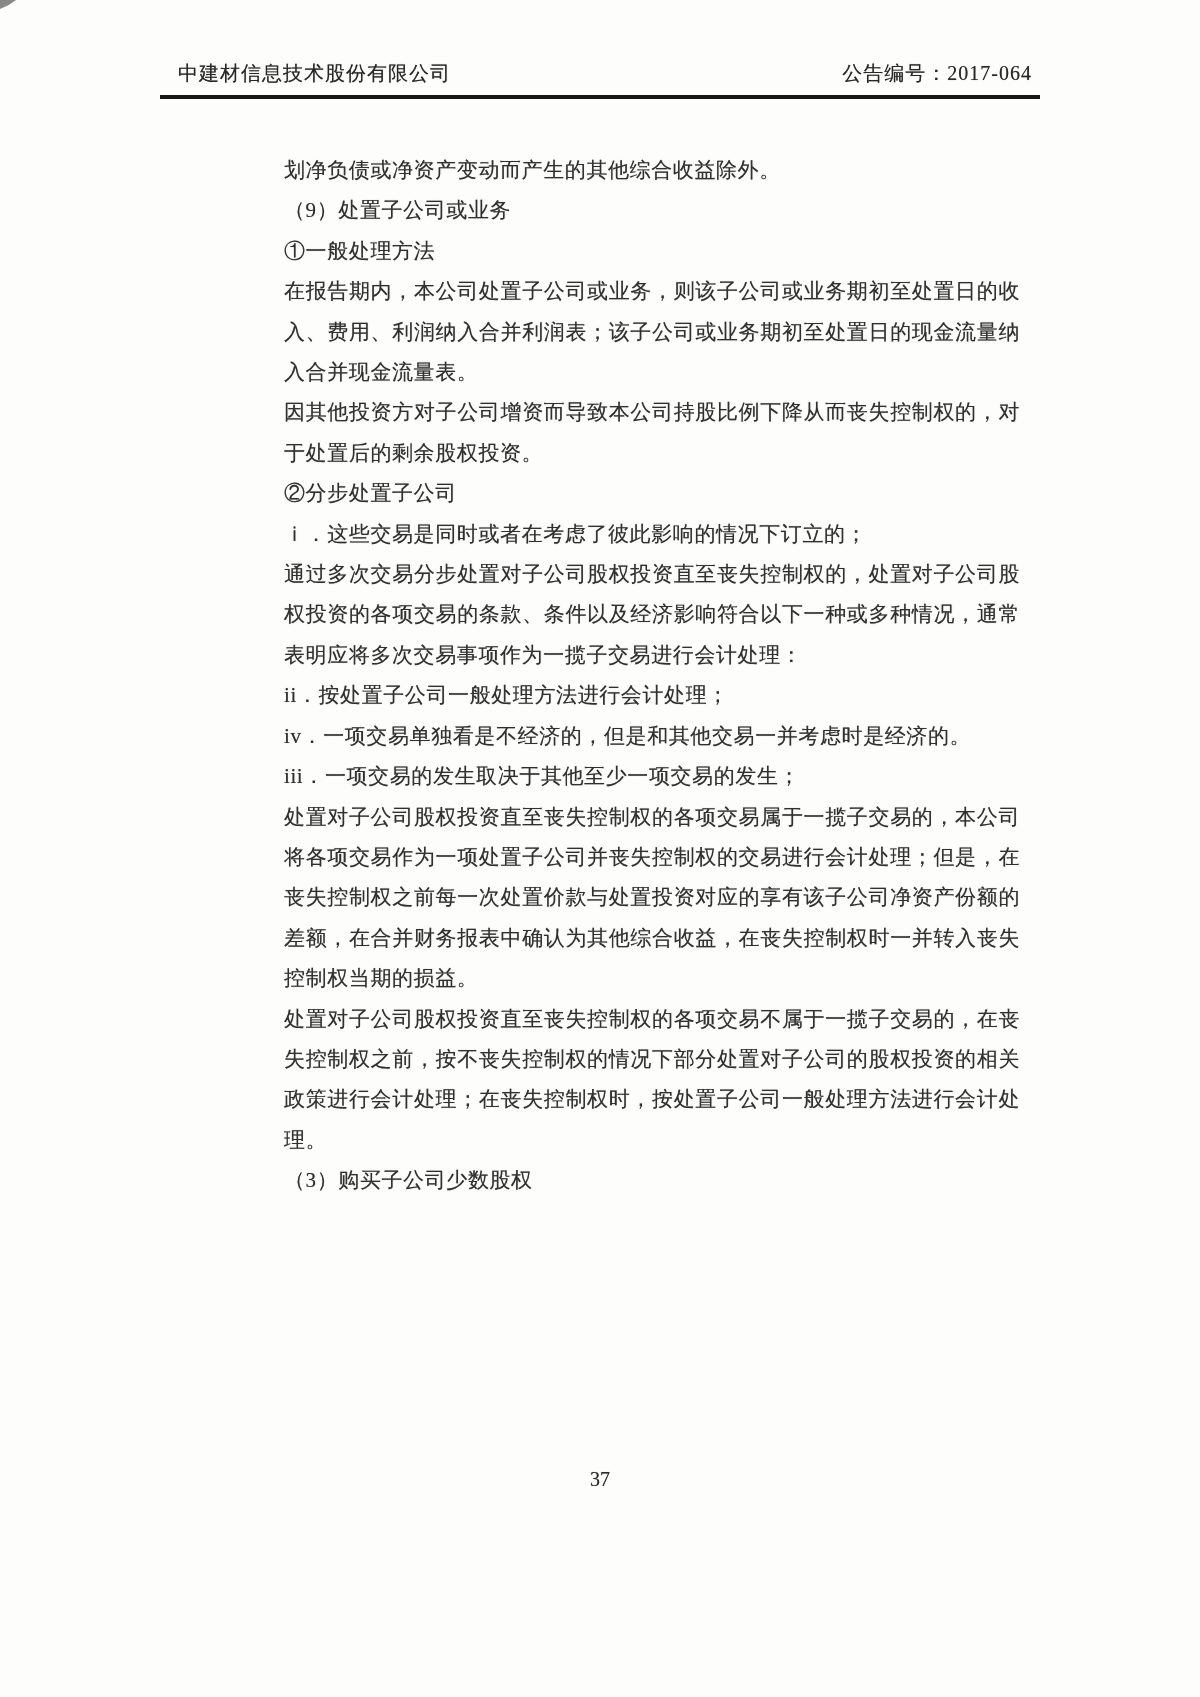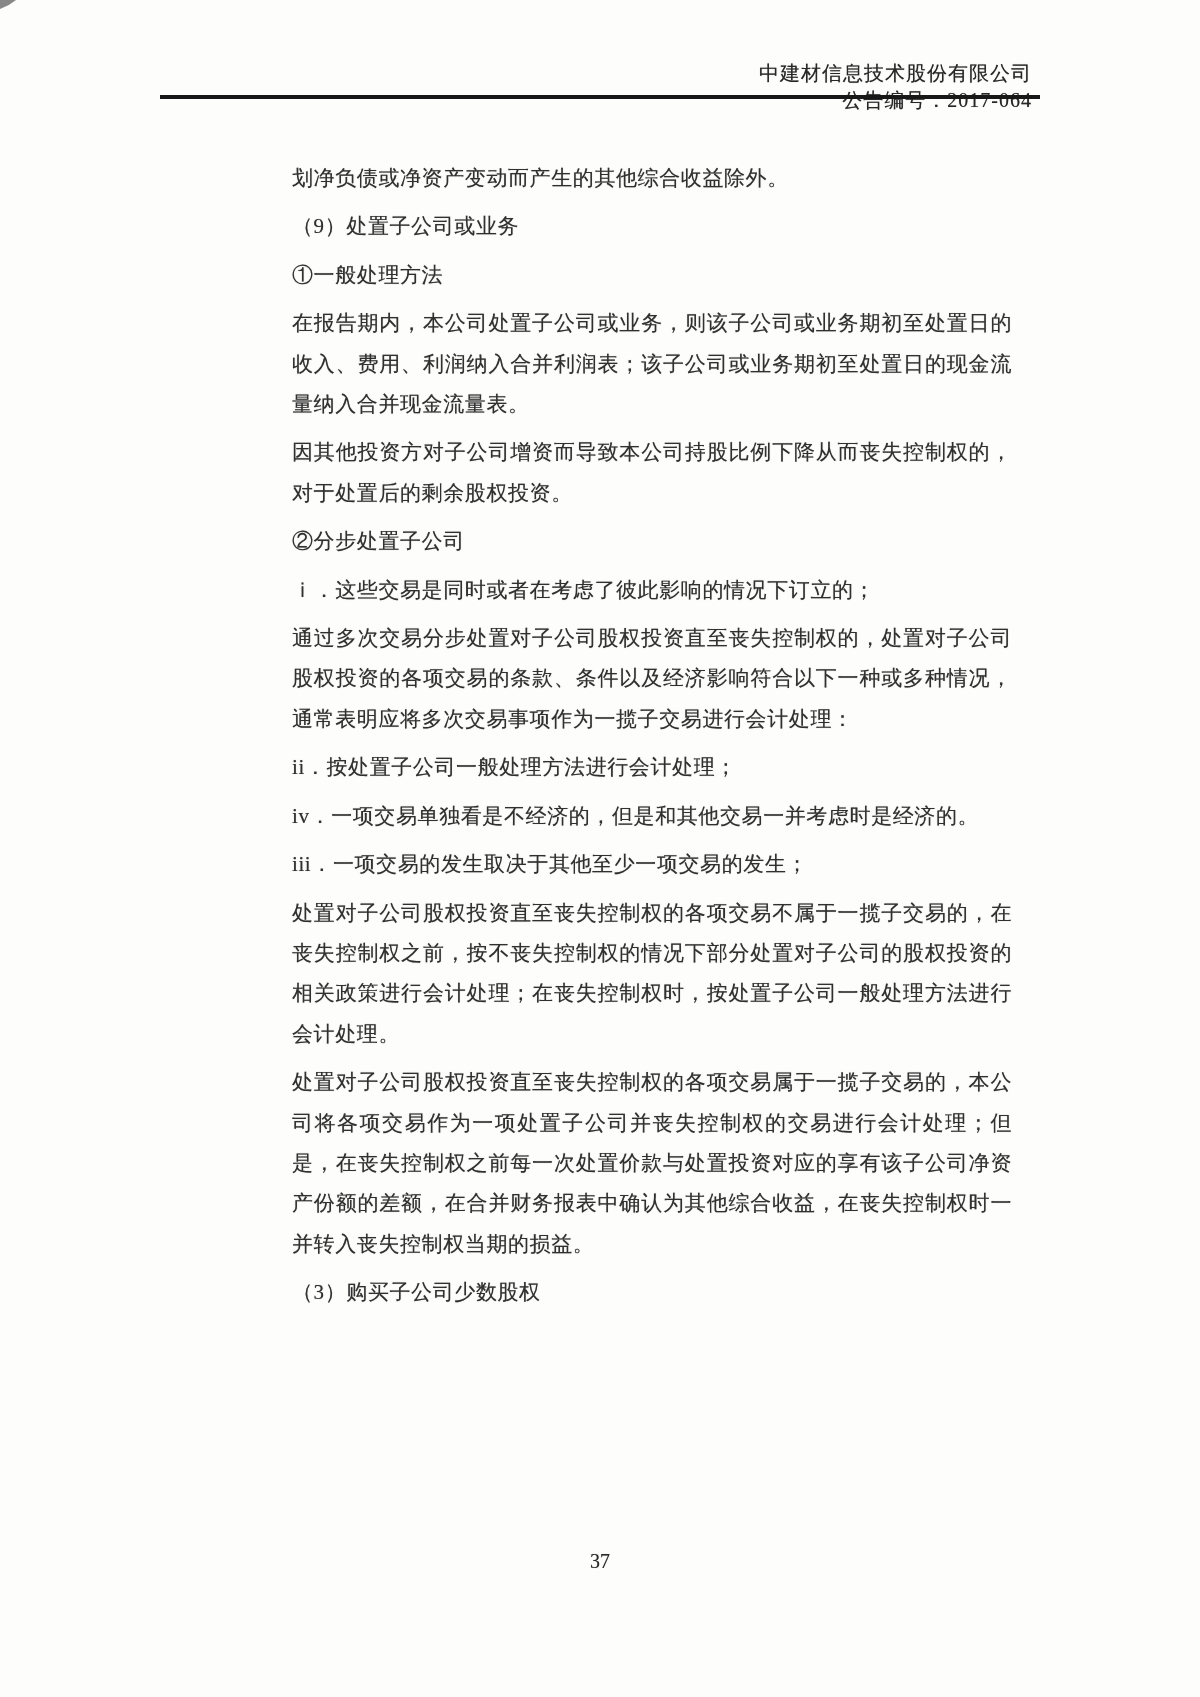--- a/index.html
+++ b/index.html
@@ -20,37 +20,36 @@
     background:#6a6a6a;
     clip-path:polygon(0 0,100% 0,55% 55%,0 100%);
     opacity:.8;
   }
   .doc-header{
     position:absolute;top:60px;left:178px;right:168px;
     display:flex;justify-content:space-between;align-items:flex-end;
     font-size:20px;color:#272727;
     letter-spacing:1px;
     text-shadow:0 0 .7px rgba(40,40,40,.55);
-    flex-direction:column;
   }
   .header-rule{
     position:absolute;top:95px;left:160px;width:880px;height:4px;
     background:#181818;
   }
   .doc-body{
     position:absolute;top:150px;left:284px;width:736px;
     font-size:21px;line-height:40.4px;
     color:#303030;
     text-align:justify;
     letter-spacing:.6px;
     text-shadow:0 0 .8px rgba(45,45,45,.5);
   }
-  .doc-body p{margin:8px;padding:0;text-justify:inter-ideograph;}
+  .doc-body p{margin:0;padding:0;text-justify:inter-ideograph;}
   .page-footer{
-    position:absolute;top:1550px;left:0;width:100%;
+    position:absolute;top:1468px;left:0;width:100%;
     text-align:center;
     font-size:20px;color:#2b2b2b;
     text-shadow:0 0 .7px rgba(45,45,45,.5);
   }
 </style>
 </head>
 <body>
 
 <div class="page">
 
@@ -69,22 +68,22 @@
       <p>（9）处置子公司或业务</p>
       <p>①一般处理方法</p>
       <p>在报告期内，本公司处置子公司或业务，则该子公司或业务期初至处置日的收入、费用、利润纳入合并利润表；该子公司或业务期初至处置日的现金流量纳入合并现金流量表。</p>
       <p>因其他投资方对子公司增资而导致本公司持股比例下降从而丧失控制权的，对于处置后的剩余股权投资。</p>
       <p>②分步处置子公司</p>
       <p>ｉ．这些交易是同时或者在考虑了彼此影响的情况下订立的；</p>
       <p>通过多次交易分步处置对子公司股权投资直至丧失控制权的，处置对子公司股权投资的各项交易的条款、条件以及经济影响符合以下一种或多种情况，通常表明应将多次交易事项作为一揽子交易进行会计处理：</p>
       <p>ii．按处置子公司一般处理方法进行会计处理；</p>
       <p>iv．一项交易单独看是不经济的，但是和其他交易一并考虑时是经济的。</p>
       <p>iii．一项交易的发生取决于其他至少一项交易的发生；</p>
+      <p>处置对子公司股权投资直至丧失控制权的各项交易属于一揽子交易的，本公司将各项交易作为一项处置子公司并丧失控制权的交易进行会计处理；但是，在丧失控制权之前每一次处置价款与处置投资对应的享有该子公司净资产份额的差额，在合并财务报表中确认为其他综合收益，在丧失控制权时一并转入丧失控制权当期的损益。</p>
       <p>处置对子公司股权投资直至丧失控制权的各项交易不属于一揽子交易的，在丧失控制权之前，按不丧失控制权的情况下部分处置对子公司的股权投资的相关政策进行会计处理；在丧失控制权时，按处置子公司一般处理方法进行会计处理。</p>
-      <p>处置对子公司股权投资直至丧失控制权的各项交易属于一揽子交易的，本公司将各项交易作为一项处置子公司并丧失控制权的交易进行会计处理；但是，在丧失控制权之前每一次处置价款与处置投资对应的享有该子公司净资产份额的差额，在合并财务报表中确认为其他综合收益，在丧失控制权时一并转入丧失控制权当期的损益。</p>
       <p>（3）购买子公司少数股权</p>
     </div>
 
   <div class="page-footer">
     <span>37</span>
   </div>
 
 </div>
 
 </body></html>

